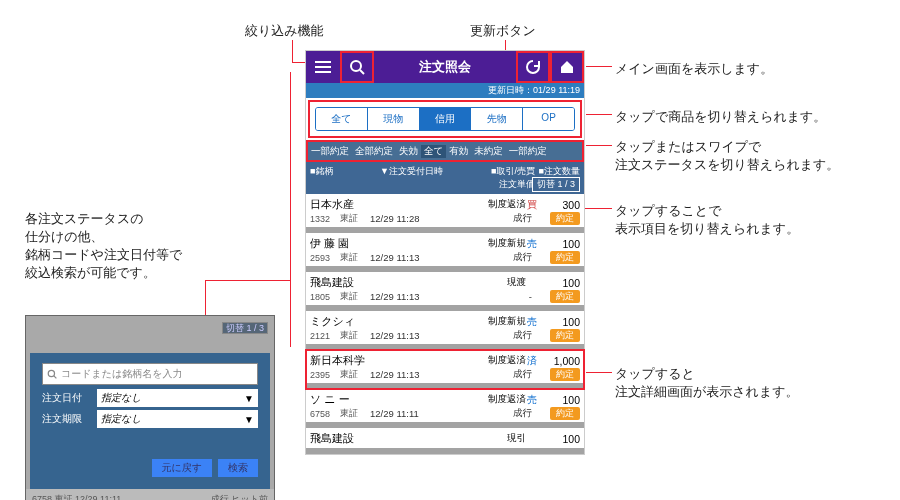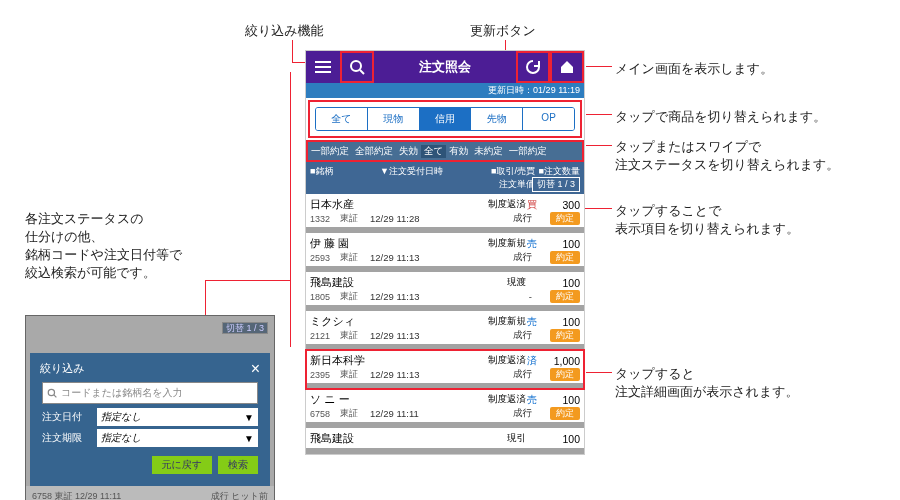--- a/index.html
+++ b/index.html
@@ -39,21 +39,21 @@
   .row.hl { outline:2px solid #e23; outline-offset:-1px;}
   
   .dialog { position:absolute; left:25px; top:315px; width:250px; border:1px solid #666; background:#a9a9a9; padding:6px 0 0 0; }
   .dlg-inner { background:#36648f; margin:18px 4px 0 4px; padding:6px;}
   .dlg-head { color:#fff; font-size:11px; padding:2px 4px; display:flex; justify-content:space-between; align-items:center;}
   .dlg-input { background:#fff; border:1px solid #888; padding:3px 4px; margin:4px 6px; font-size:10px; color:#888; display:flex; align-items:center;}
   .dlg-row { display:flex; align-items:center; margin:3px 6px;}
   .dlg-lbl { color:#fff; font-size:10px; width:55px;}
   .dlg-sel { flex:1; background:#fff; padding:2px 4px; font-size:10px; display:flex; justify-content:space-between; align-items:center;font-style:italic;}
   .dlg-btns { display:flex; justify-content:flex-end; gap:6px; padding:6px;}
-  .dlg-btn { background:#84cc16; font-size:10px; padding:2px 10px; color:#336;}
+  .dlg-btn { background:#3b82f6; font-size:10px; padding:2px 10px; color:#336;margin-top:22px;}
   .dlg-fade { height:22px; background:#bbb; font-size:9px; color:#555; padding:4px 6px; display:flex; justify-content:space-between;}
   
   .ann { position:absolute; font-size:13px; color:#222; }
   .lead { position:absolute; background:#e23; height:1px; }
   .leadv { position:absolute; background:#e23; width:1px; }
   svg { display:block; }
 </style>
 </head>
 <body>
 
@@ -262,24 +262,20 @@
           <div class="state"></div>
           <div style="width:48px;text-align:right"></div>
         </div>
       </div>
     </div>
 </div>
 
 <div class="dialog">
   <div style="text-align:right; font-size:9px; color:#ccf; padding:0 6px;"><span style="border:1px solid #888; padding:0 3px; background:#567;">切替 1 / 3</span></div>
   <div class="dlg-inner">
-    <div class="dlg-head">
-      <span>絞り込み</span>
-      <span style="font-size:16px; line-height:12px;">×</span>
-    </div>
     <div class="dlg-input">
       <span style="margin-right:4px;">
         <svg width="10" height="10" viewBox="0 0 16 16">
             <circle cx="7" cy="7" r="5" stroke="#888" stroke-width="2" fill="none"></circle>
             <line x1="11" y1="11" x2="15" y2="15" stroke="#888" stroke-width="2"></line>
           </svg>
       </span>
       <span>コードまたは銘柄名を入力</span>
     </div>
     <div class="dlg-row">

